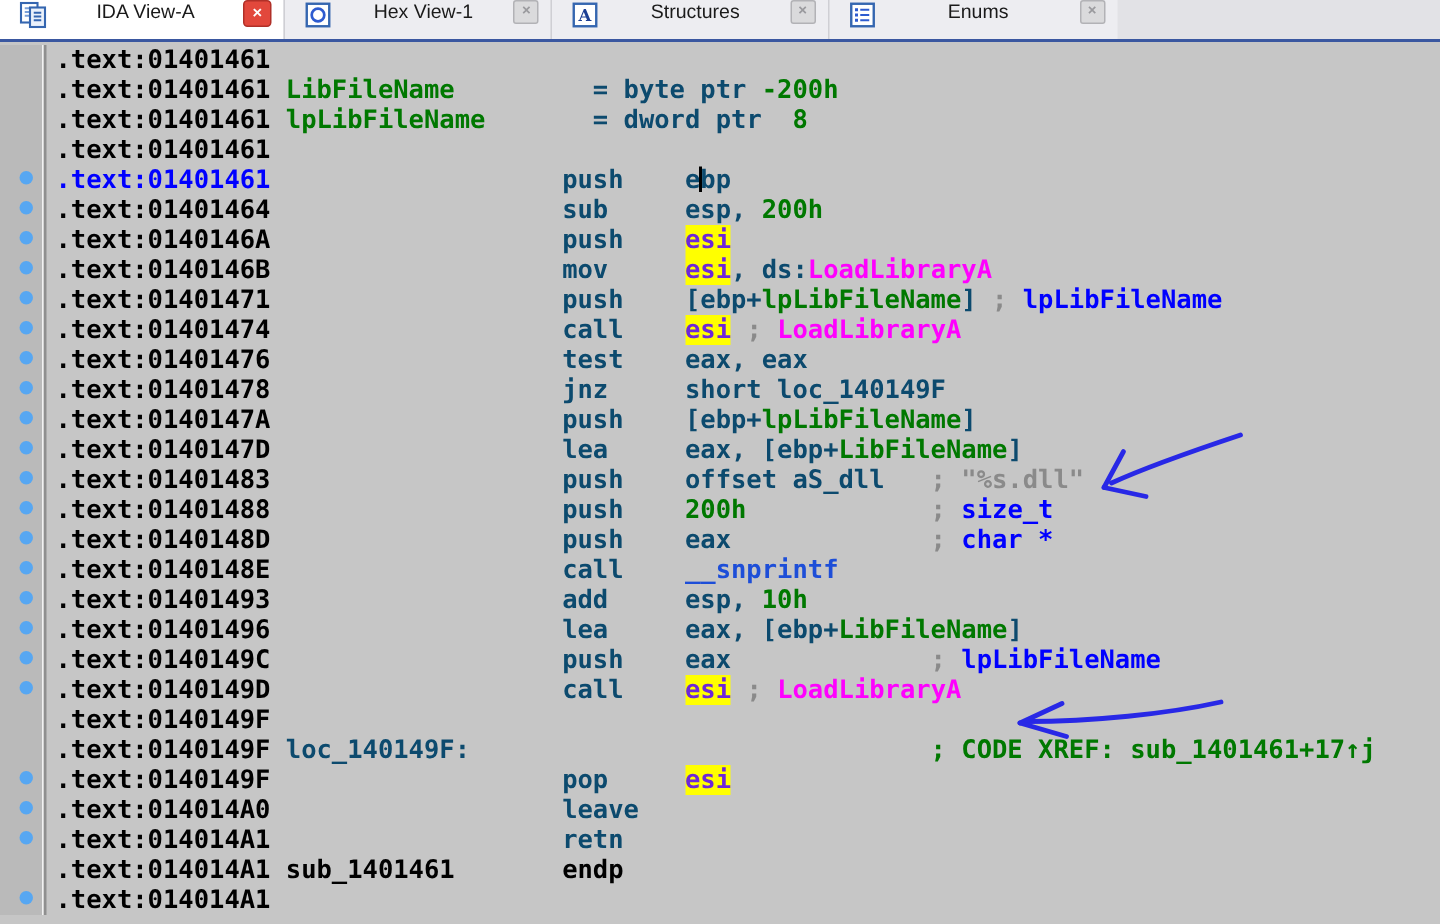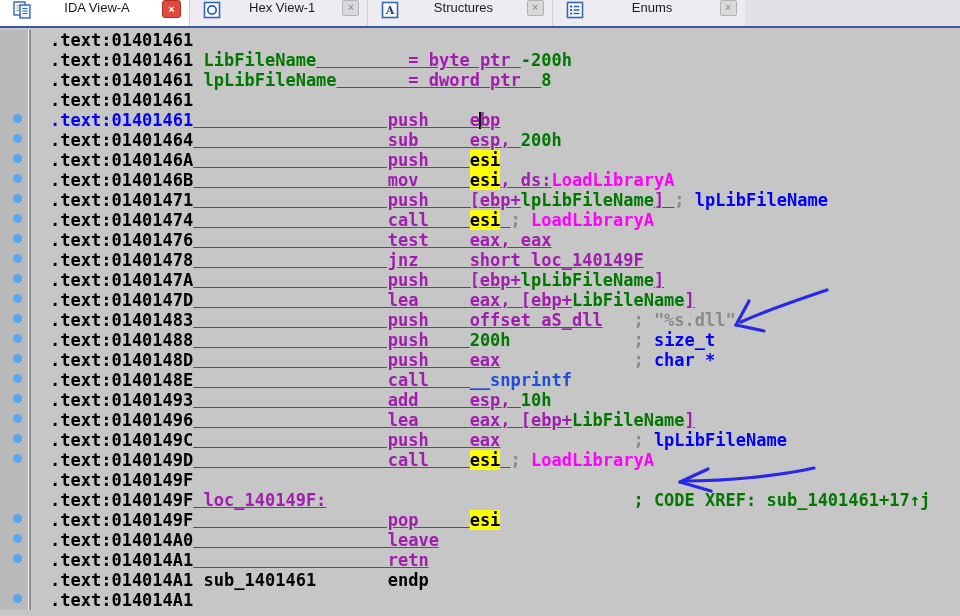--- a/index.html
+++ b/index.html
@@ -16,31 +16,31 @@
   .close{flex:none;display:flex;align-items:center;justify-content:center;font-weight:bold;}
   .close.red{width:17px;height:16px;background:#e2483c;border:1px solid #b03028;border-radius:3px;color:#fff;font-size:11px;line-height:1;}
   .close.gray{width:15px;height:14px;background:#dadadc;border:1px solid #b2b2b6;border-radius:2px;color:#9a9a9e;font-size:10px;line-height:1;}
 
   
   .content{position:absolute;top:30px;left:0;right:0;bottom:0;overflow:hidden;background:#c6c6c6;}
   .line{display:flex;height:20px;}
   .gut{width:28px;flex:none;background:#bababa;border-right:1px solid #f2f2f2;position:relative;}
   .dot{position:absolute;left:13px;top:4px;width:9px;height:9px;border-radius:50%;background:#57a7f2;}
   .txt{flex:1;border-left:2px solid #8f8f8f;background:#c6c6c6;font-family:"DejaVu Sans Mono",monospace;
-       font-size:17px;font-weight:bold;line-height:20px;white-space:pre;padding-left:19px;overflow:hidden;}
+       font-size:17px;font-weight:bold;line-height:20px;white-space:pre;padding-left:6px;overflow:hidden;}
   .c-a{color:#000000;}
   .c-cur{color:#0000ff;}
-  .c-k{color:#a21caf;text-decoration:underline;}
+  .c-k{color:#0c4a6e;}
   .c-g{color:#007800;}
   .c-m{color:#ff00ff;}
   .c-b{color:#0000ff;}
   .c-gy{color:#8a8a8a;}
   .c-lib{color:#1d4ed8;}
   .c-bl{color:#000000;}
-  .c-hl{color:#000000;background:#ffff00;}
+  .c-hl{color:#6d28d9;background:#ffff00;}
   .caret{display:inline-block;width:2px;height:17px;background:#000;vertical-align:-3px;margin:0 -1px;}
 
   
   #overlay{position:absolute;left:0;top:0;width:960px;height:616px;pointer-events:none;z-index:5;}
   #overlay path{fill:none;stroke-width:3.2;stroke-linecap:round;stroke-linejoin:round;}
 </style>
 </head>
 <body>
 
 <div class="window">

